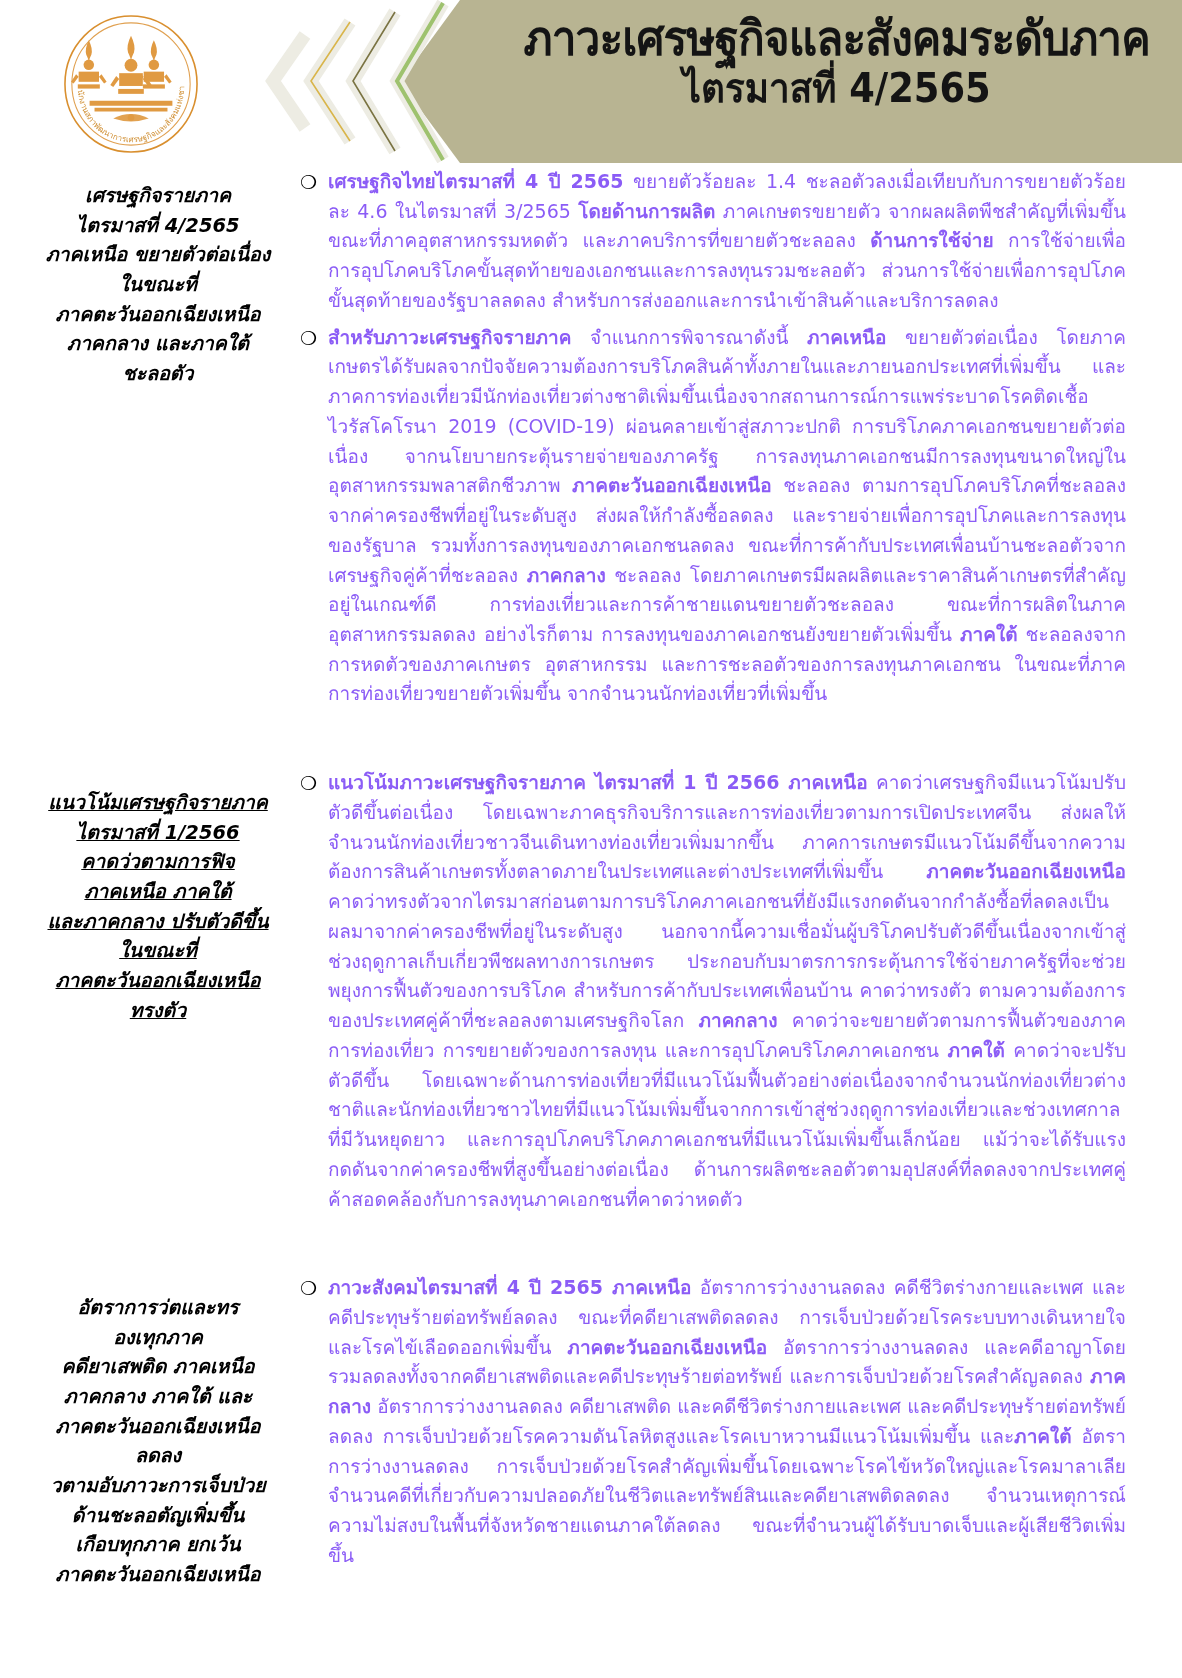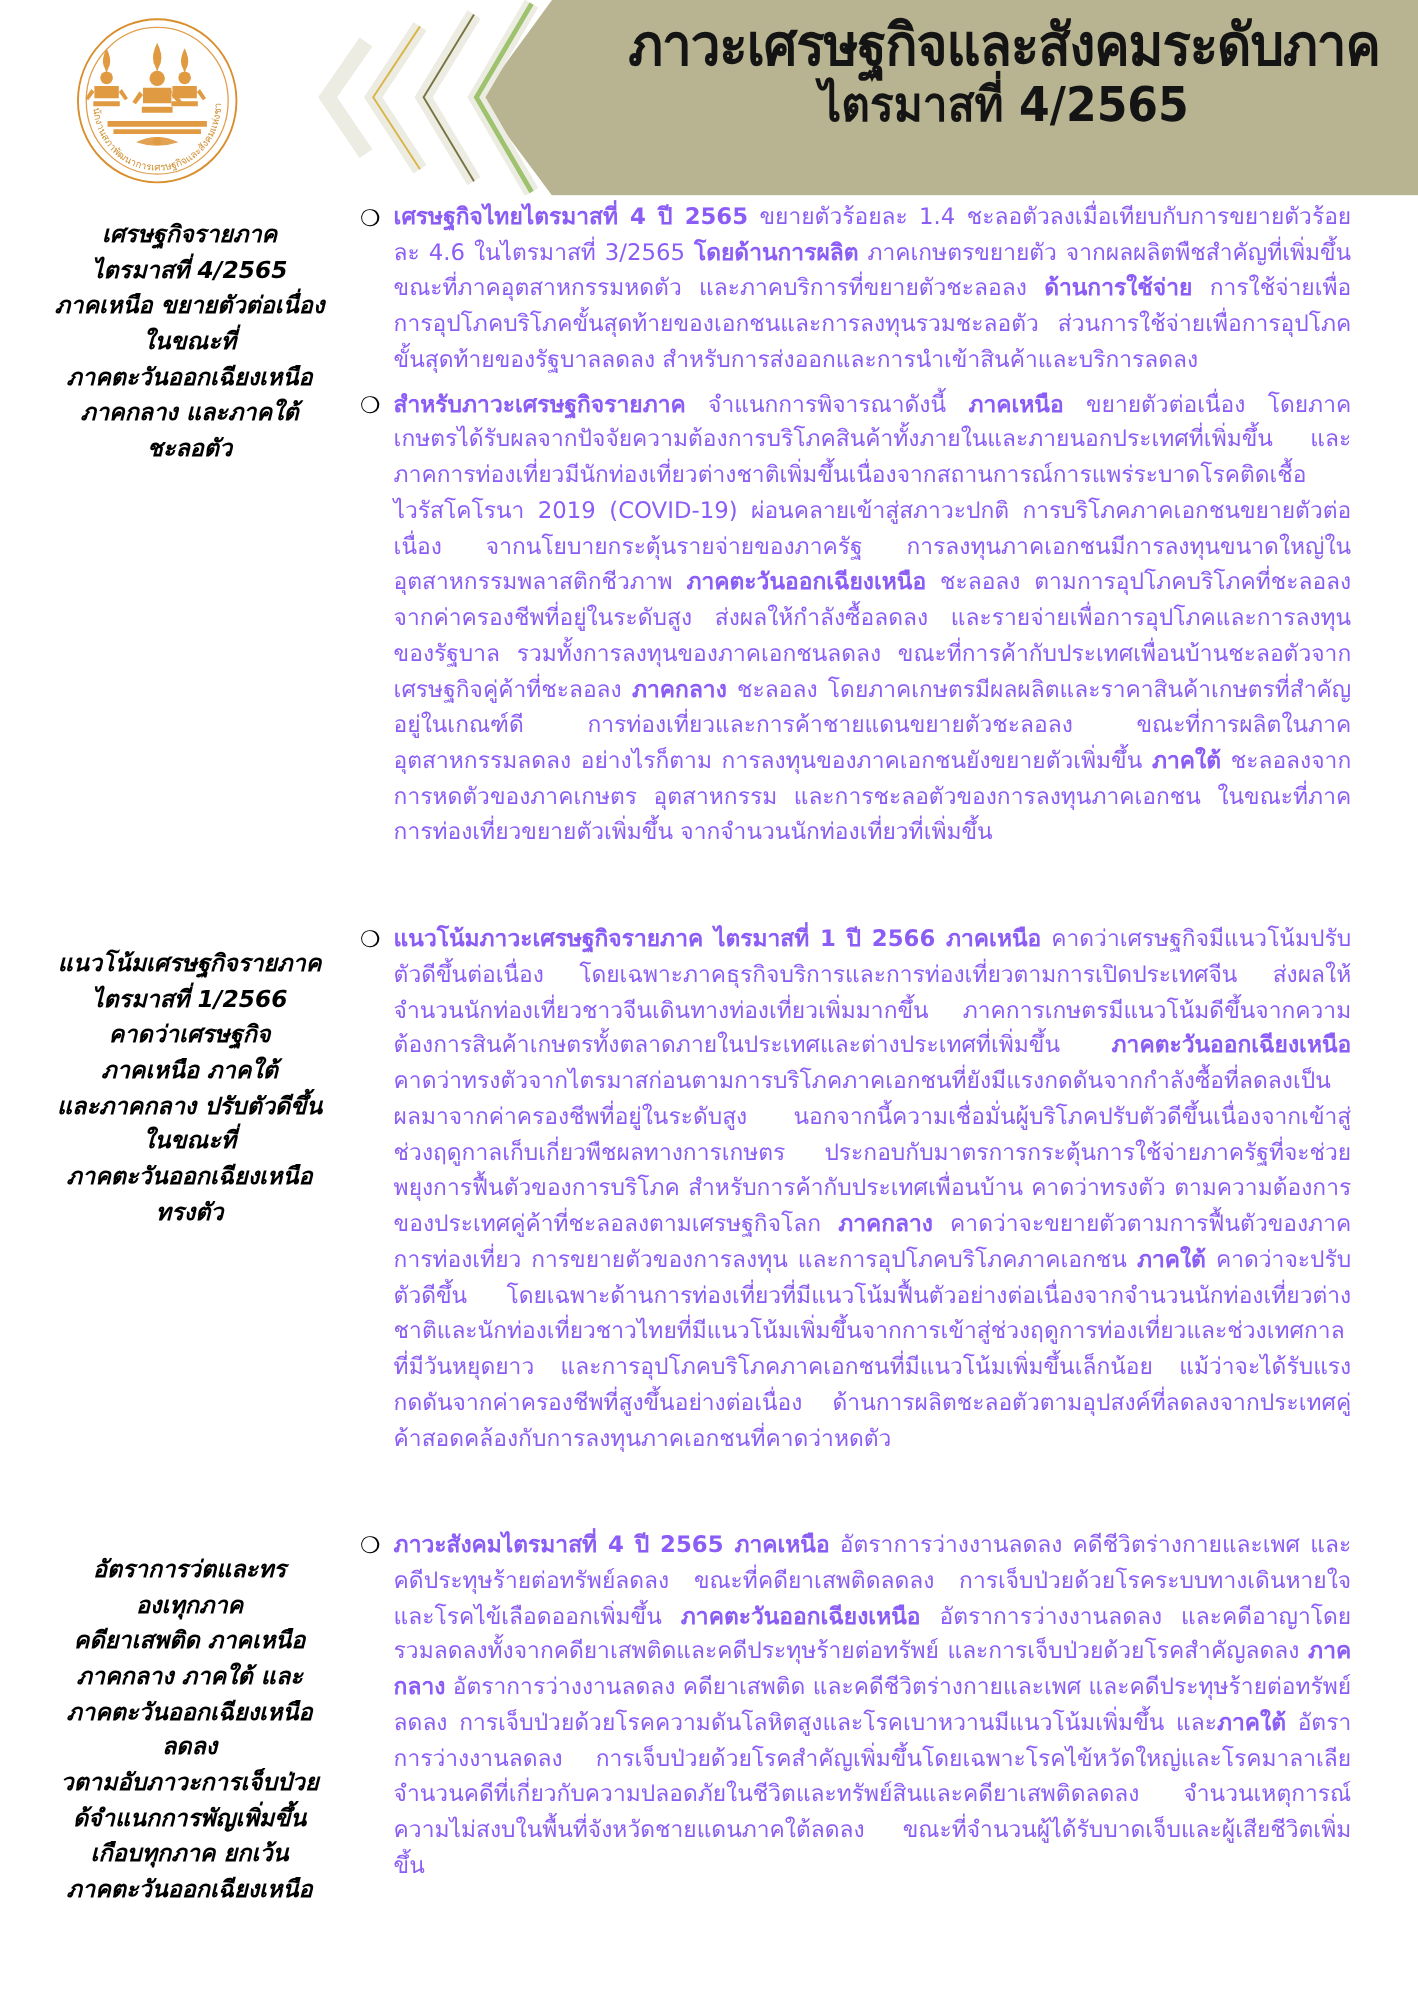--- a/index.html
+++ b/index.html
@@ -106,21 +106,21 @@
     padding-left:30px;
     padding-right:14px;
     text-align:center;
     font-style:italic;
     font-weight:700;
     font-size:19.5px;
     line-height:1.52;
     color:#000;
   }
   .side-b1{ padding-top:14px; }
-  .side-b2{ padding-top:20px; }
+  .side-b2{ padding-top:20px;text-decoration:underline; }
   .side-b3{ padding-top:20px; }
 
   .side div{ white-space:nowrap; }
 
   .main{
     flex:1 1 auto;
     padding-right:56px;
   }
 
   .bullet-row{
@@ -242,21 +242,21 @@
         </div>
       </div>
   </div>
 
   <div class="gap-lg"></div>
 
   <div class="block">
     <div class="side side-b2" id="side1">
         <div>แนวโน้มเศรษฐกิจรายภาค</div>
         <div>ไตรมาสที่ 1/2566</div>
-        <div>คาดว่าเศรษฐกิจ</div>
+        <div>คาดว่วตามการฟิจ</div>
         <div>ภาคเหนือ ภาคใต้</div>
         <div>และภาคกลาง ปรับตัวดีขึ้น</div>
         <div>ในขณะที่</div>
         <div>ภาคตะวันออกเฉียงเหนือ</div>
         <div>ทรงตัว</div>
       </div>
     <div class="main" id="main1">
         <div class="bullet-row">
           <div class="bullet-mark">❍</div>
           <div class="para"><b>แนวโน้มภาวะเศรษฐกิจรายภาค ไตรมาสที่ 1 ปี 2566 ภาคเหนือ</b><span> คาดว่าเศรษฐกิจมีแนวโน้มปรับตัวดีขึ้นต่อเนื่อง โดยเฉพาะภาคธุรกิจบริการและการท่องเที่ยวตามการเปิดประเทศจีน ส่งผลให้จำนวนนักท่องเที่ยวชาวจีนเดินทางท่องเที่ยวเพิ่มมากขึ้น ภาคการเกษตรมีแนวโน้มดีขึ้นจากความต้องการสินค้าเกษตรทั้งตลาดภายในประเทศและต่างประเทศที่เพิ่มขึ้น </span><b>ภาคตะวันออกเฉียงเหนือ</b><span> คาดว่าทรงตัวจากไตรมาสก่อนตามการบริโภคภาคเอกชนที่ยังมีแรงกดดันจากกำลังซื้อที่ลดลงเป็นผลมาจากค่าครองชีพที่อยู่ในระดับสูง นอกจากนี้ความเชื่อมั่นผู้บริโภคปรับตัวดีขึ้นเนื่องจากเข้าสู่ช่วงฤดูกาลเก็บเกี่ยวพืชผลทางการเกษตร ประกอบกับมาตรการกระตุ้นการใช้จ่ายภาครัฐที่จะช่วยพยุงการฟื้นตัวของการบริโภค สำหรับการค้ากับประเทศเพื่อนบ้าน คาดว่าทรงตัว ตามความต้องการของประเทศคู่ค้าที่ชะลอลงตามเศรษฐกิจโลก </span><b>ภาคกลาง</b><span> คาดว่าจะขยายตัวตามการฟื้นตัวของภาคการท่องเที่ยว การขยายตัวของการลงทุน และการอุปโภคบริโภคภาคเอกชน </span><b>ภาคใต้</b><span> คาดว่าจะปรับตัวดีขึ้น โดยเฉพาะด้านการท่องเที่ยวที่มีแนวโน้มฟื้นตัวอย่างต่อเนื่องจากจำนวนนักท่องเที่ยวต่างชาติและนักท่องเที่ยวชาวไทยที่มีแนวโน้มเพิ่มขึ้นจากการเข้าสู่ช่วงฤดูการท่องเที่ยวและช่วงเทศกาลที่มีวันหยุดยาว และการอุปโภคบริโภคภาคเอกชนที่มีแนวโน้มเพิ่มขึ้นเล็กน้อย แม้ว่าจะได้รับแรงกดดันจากค่าครองชีพที่สูงขึ้นอย่างต่อเนื่อง ด้านการผลิตชะลอตัวตามอุปสงค์ที่ลดลงจากประเทศคู่ค้าสอดคล้องกับการลงทุนภาคเอกชนที่คาดว่าหดตัว</span></div>
@@ -268,21 +268,21 @@
 
   <div class="block">
     <div class="side side-b3" id="side2">
         <div>อัตราการว่ตและทร</div>
         <div>องเทุกภาค</div>
         <div>คดียาเสพติด ภาคเหนือ</div>
         <div>ภาคกลาง ภาคใต้ และ</div>
         <div>ภาคตะวันออกเฉียงเหนือ</div>
         <div>ลดลง</div>
         <div>วตามอับภาวะการเจ็บป่วย</div>
-        <div>ด้จำแนกการพัญเพิ่มขึ้น</div>
+        <div>ด้านชะลอตัญเพิ่มขึ้น</div>
         <div>เกือบทุกภาค ยกเว้น</div>
         <div>ภาคตะวันออกเฉียงเหนือ</div>
       </div>
     <div class="main" id="main2">
         <div class="bullet-row">
           <div class="bullet-mark">❍</div>
           <div class="para"><b>ภาวะสังคมไตรมาสที่ 4 ปี 2565 ภาคเหนือ</b><span> อัตราการว่างงานลดลง คดีชีวิตร่างกายและเพศ และคดีประทุษร้ายต่อทรัพย์ลดลง ขณะที่คดียาเสพติดลดลง การเจ็บป่วยด้วยโรคระบบทางเดินหายใจและโรคไข้เลือดออกเพิ่มขึ้น </span><b>ภาคตะวันออกเฉียงเหนือ</b><span> อัตราการว่างงานลดลง และคดีอาญาโดยรวมลดลงทั้งจากคดียาเสพติดและคดีประทุษร้ายต่อทรัพย์ และการเจ็บป่วยด้วยโรคสำคัญลดลง </span><b>ภาคกลาง</b><span> อัตราการว่างงานลดลง คดียาเสพติด และคดีชีวิตร่างกายและเพศ และคดีประทุษร้ายต่อทรัพย์ลดลง การเจ็บป่วยด้วยโรคความดันโลหิตสูงและโรคเบาหวานมีแนวโน้มเพิ่มขึ้น และ</span><b>ภาคใต้</b><span> อัตราการว่างงานลดลง การเจ็บป่วยด้วยโรคสำคัญเพิ่มขึ้นโดยเฉพาะโรคไข้หวัดใหญ่และโรคมาลาเลีย จำนวนคดีที่เกี่ยวกับความปลอดภัยในชีวิตและทรัพย์สินและคดียาเสพติดลดลง จำนวนเหตุการณ์ความไม่สงบในพื้นที่จังหวัดชายแดนภาคใต้ลดลง ขณะที่จำนวนผู้ได้รับบาดเจ็บและผู้เสียชีวิตเพิ่มขึ้น</span></div>
         </div>
       </div>
   </div>

